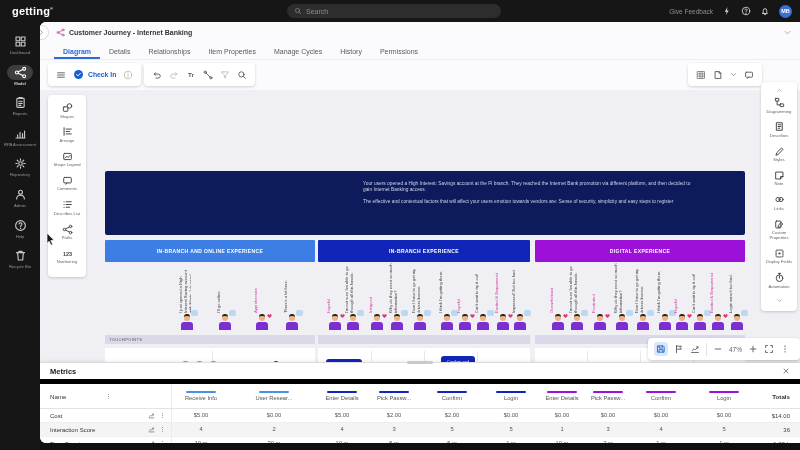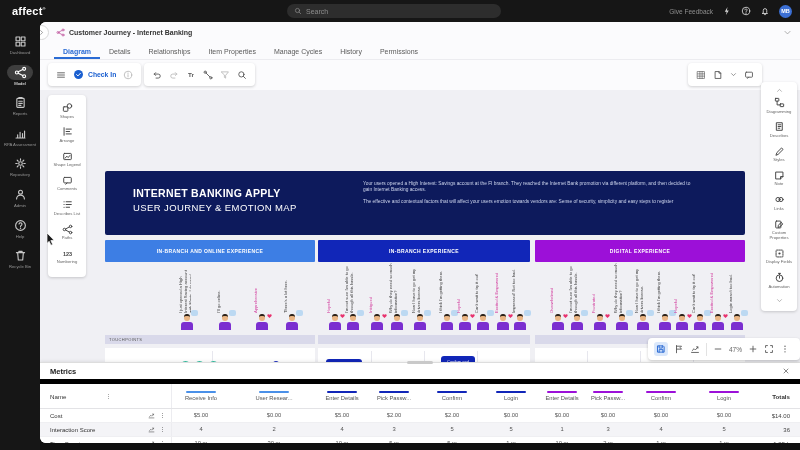--- a/index.html
+++ b/index.html
@@ -121,21 +121,21 @@
   .row-ics{margin-left:auto;margin-right:5px;display:flex;gap:4px;align-items:center;}
   .row-ics .i{width:7px;height:7px;color:#555;cursor:pointer;}
   .kebab-ic{width:7px;height:7px;color:#666;cursor:pointer;}
 
   #cursor{position:absolute;left:46px;top:232px;z-index:60;pointer-events:none;}
 </style>
 </head>
 <body>
 
 <div id="topbar">
-  <div id="logo"><span>affect</span><sup>®</sup></div>
+  <div id="logo"><span>getting</span><sup>®</sup></div>
   <div id="search-pill">
     <span class="i" style="width:8px;height:8px;">
         <svg viewBox="0 0 16 16" width="100%" height="100%" fill="none" stroke="currentColor" stroke-width="1.4" stroke-linecap="round" stroke-linejoin="round">
           <circle cx="7" cy="7" r="4.2"></circle>
           <path d="M10.2 10.2l3.3 3.3"></path>
         </svg>
       </span>
     <span>Search</span>
   </div>
   <div id="topbar-right">
@@ -373,24 +373,20 @@
             <rect x="2.5" y="3.5" width="11" height="8" rx="1.2"></rect>
             <path d="M5.5 13.5l1.8-2"></path>
           </svg>
         </span>
     </div>
   </div>
 
   <div id="canvas">
     <div id="diagram">
       <div id="banner">
-        <div id="banner-title">
-          <div class="l1">INTERNET BANKING APPLY</div>
-          <div class="l2">USER JOURNEY &amp; EMOTION MAP</div>
-        </div>
         <div id="banner-paras">
           <div class="p1">Your users opened a High Interest: Savings account at the FI branch. They reached the Internet Bank promotion via different platform, and then decided to gain Internet Banking access.</div>
           <div class="p2">The effective and contextual factors that will affect your users emotion towards vendors are: Sense of security, simplicity and easy steps to register</div>
         </div>
       </div>
       <div id="bands">
   <div class="band" style="left:0px;width:210px;background:#3d7ee4;">IN-BRANCH AND ONLINE EXPERIENCE</div>
   <div class="band" style="left:213px;width:212px;background:#1126b8;">IN-BRANCH EXPERIENCE</div>
   <div class="band" style="left:430px;width:210px;background:#9c10d8;">DIGITAL EXPERIENCE</div>
         </div>

